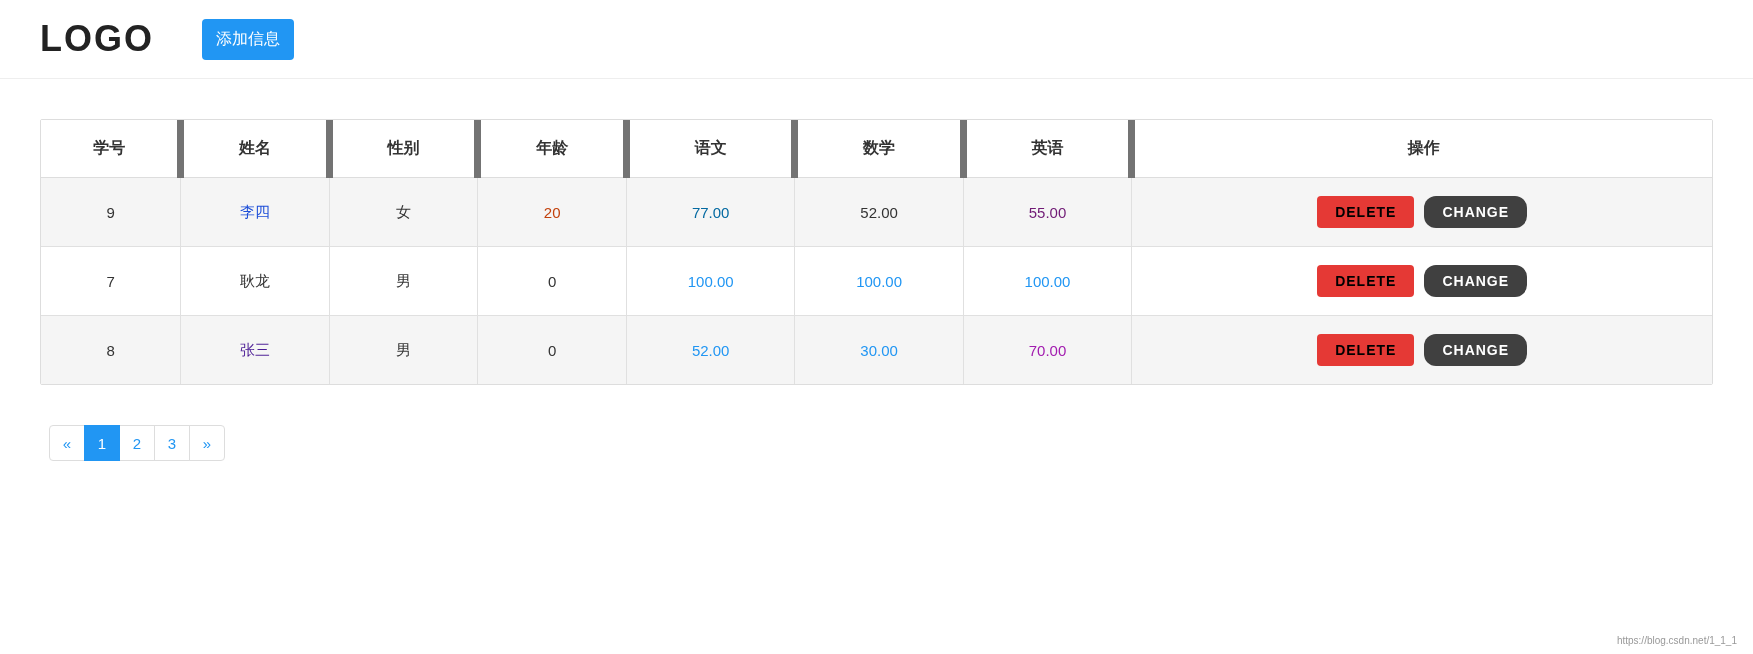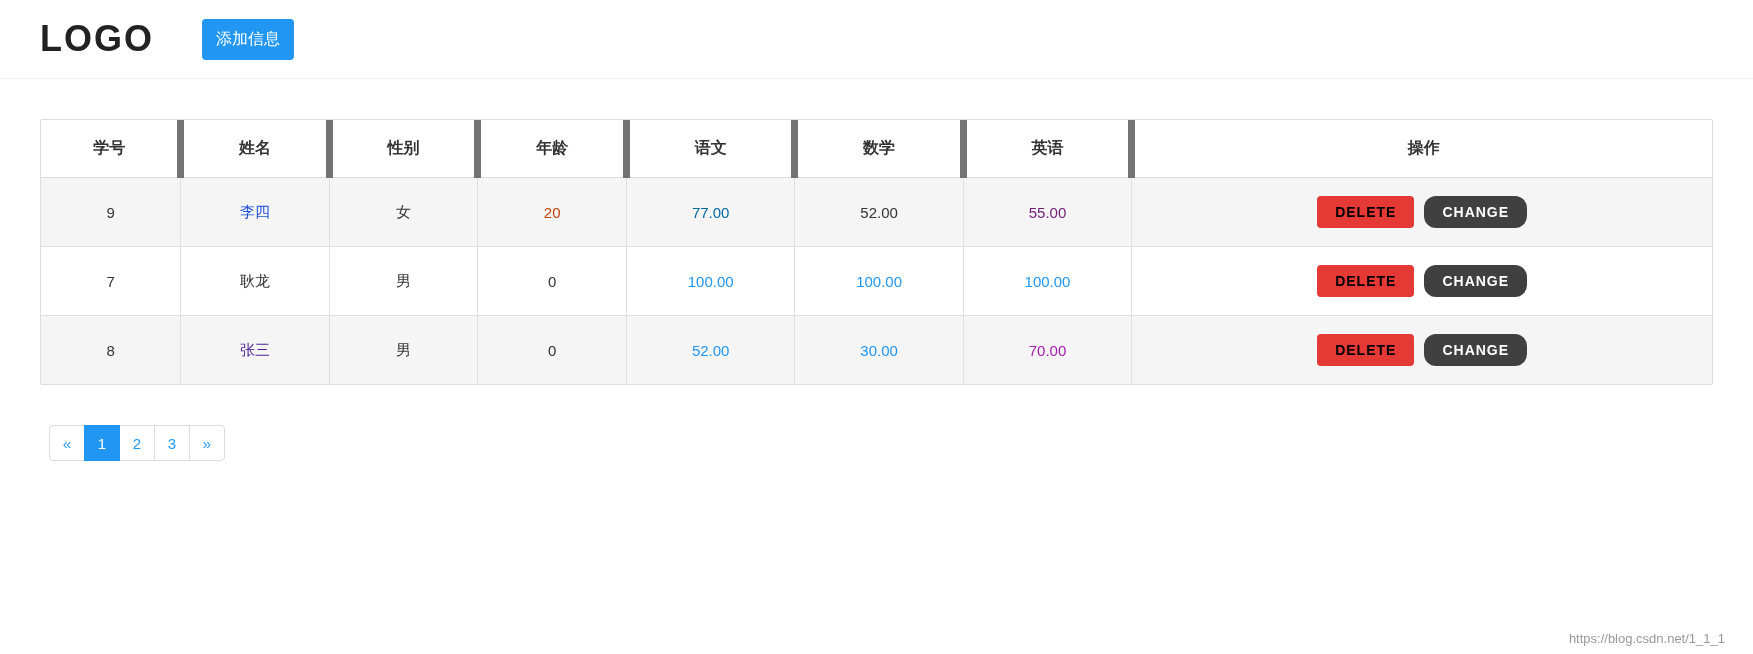--- a/index.html
+++ b/index.html
@@ -180,22 +180,22 @@
       background: #2196F3;
       color: #fff;
       border-color: #2196F3;
       z-index: 1;
     }
 
     
     .footer-watermark {
       position: fixed;
       bottom: 8px;
-      right: 28px;
-      font-size: 13px;
+      right: 16px;
+      font-size: 10px;
       color: #999;
     }
   </style>
 </head>
 <body>
 
 <div class="header">
   <span class="logo-text">LOGO</span>
   <button class="add-btn">添加信息</button>
 </div>

